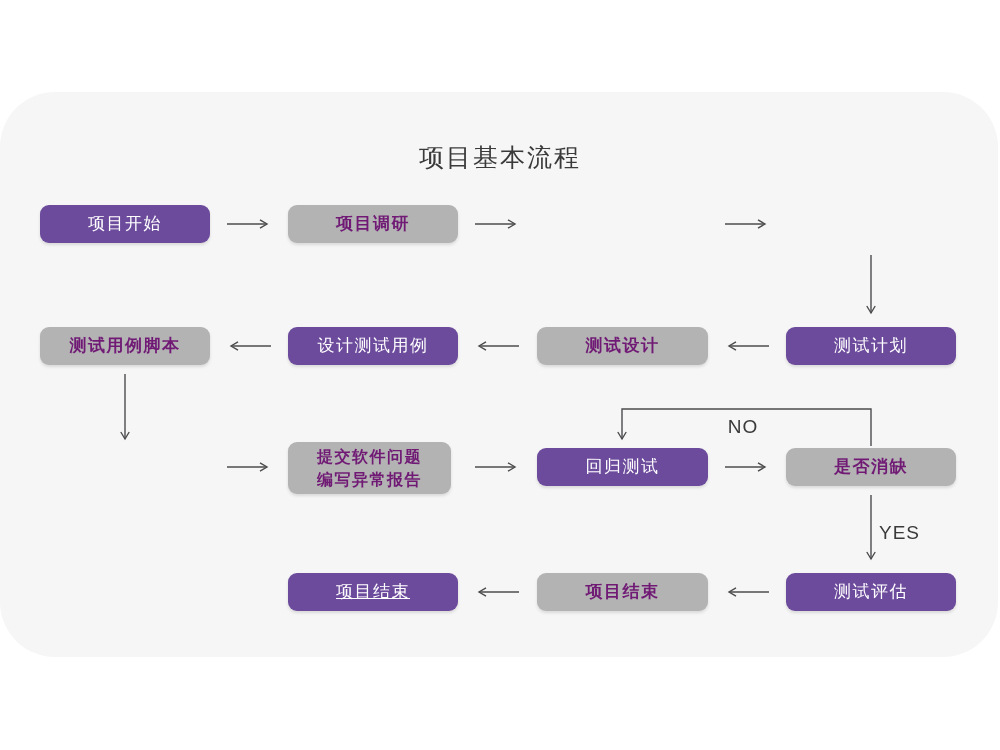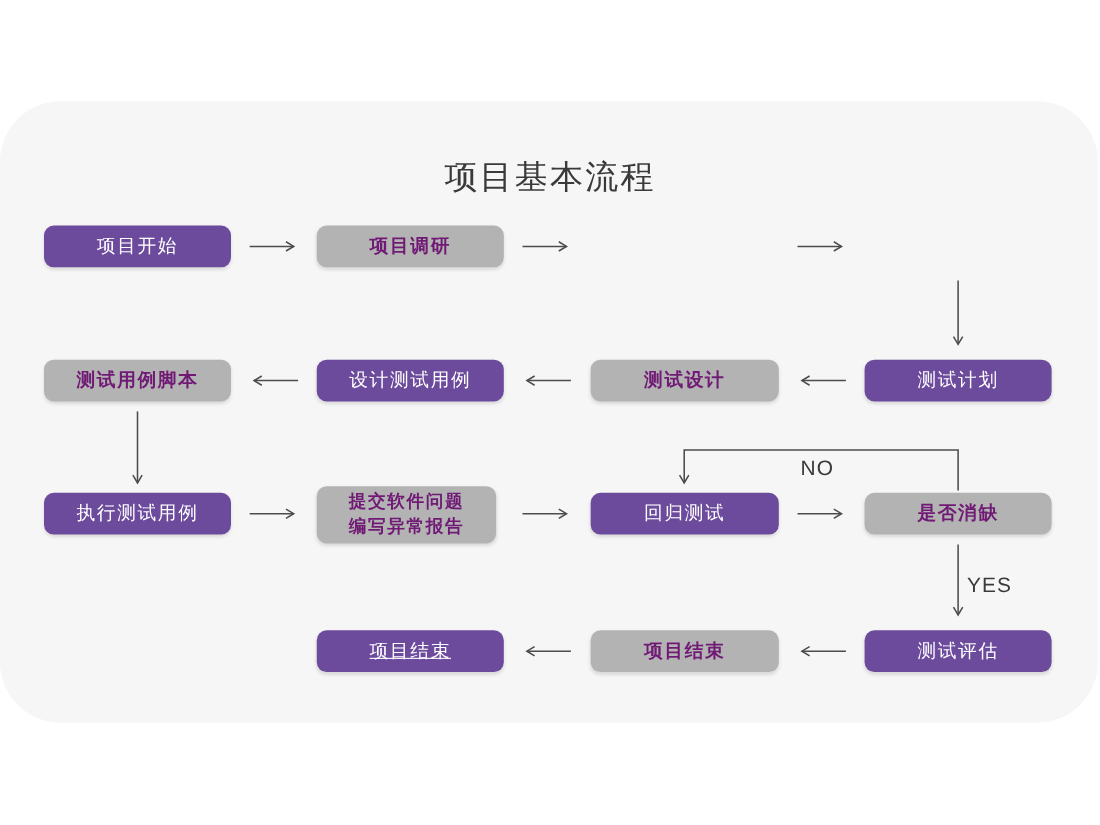--- a/index.html
+++ b/index.html
@@ -17,21 +17,21 @@
   .canvas{
     position:relative;width:1000px;height:750px;background:var(--page_bg);
     overflow:hidden;
   }
   .card{
     position:absolute;left:0;top:92px;width:998px;height:565px;
     background:var(--card_bg);border-radius:55px;
   }
   .title{
     position:absolute;left:0;top:141px;width:1000px;text-align:center;
-    font-size:30px;font-weight:500;letter-spacing:2px;color:var(--label_color);
+    font-size:25px;font-weight:500;letter-spacing:2px;color:var(--label_color);
   }
   .node{
     position:absolute;display:flex;align-items:center;justify-content:center;
     border-radius:9px;font-size:17px;letter-spacing:1.5px;text-align:center;
     color:var(--box_text);white-space:pre-line;line-height:1.45;
     box-shadow:0 2px 3px rgba(60,60,60,0.15);
   }
   .node.purple{background:var(--purple);color:#ffffff;}
   .node.gray{background:var(--gray);color:#701a75;font-weight:bold;}
   
@@ -68,21 +68,20 @@
   <div class="title">项目基本流程</div>
 
   <div class="node purple p-r1c1">项目开始</div>
   <div class="node gray p-r1c2">项目调研</div>
 
   <div class="node purple p-r2c2">设计测试用例</div>
   <div class="node gray p-r2c1">测试用例脚本</div>
   <div class="node gray p-r2c3">测试设计</div>
   <div class="node purple p-r2c4">测试计划</div>
 
-  <div class="node purple p-r3c1">执行测试用例</div>
   <div class="node gray p-r3c2">提交软件问题
 编写异常报告</div>
   <div class="node purple p-r3c3">回归测试</div>
   <div class="node gray p-r3c4">是否消缺</div>
 
   <div class="node purple p-r4c2">项目结束</div>
   <div class="node gray p-r4c3">项目结束</div>
   <div class="node purple p-r4c4">测试评估</div>
 
   <span class="branch-label branch-no">NO</span>

